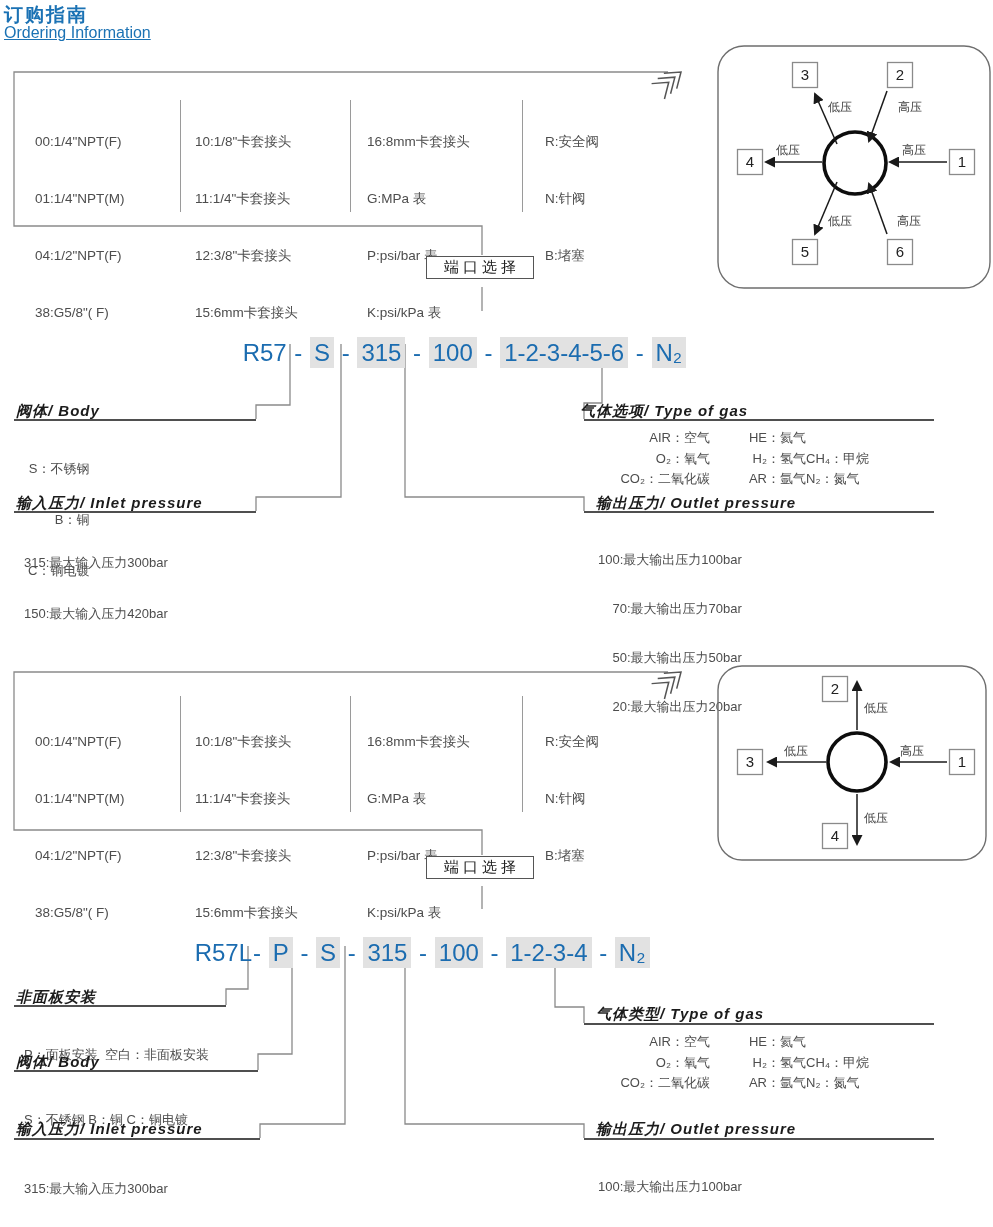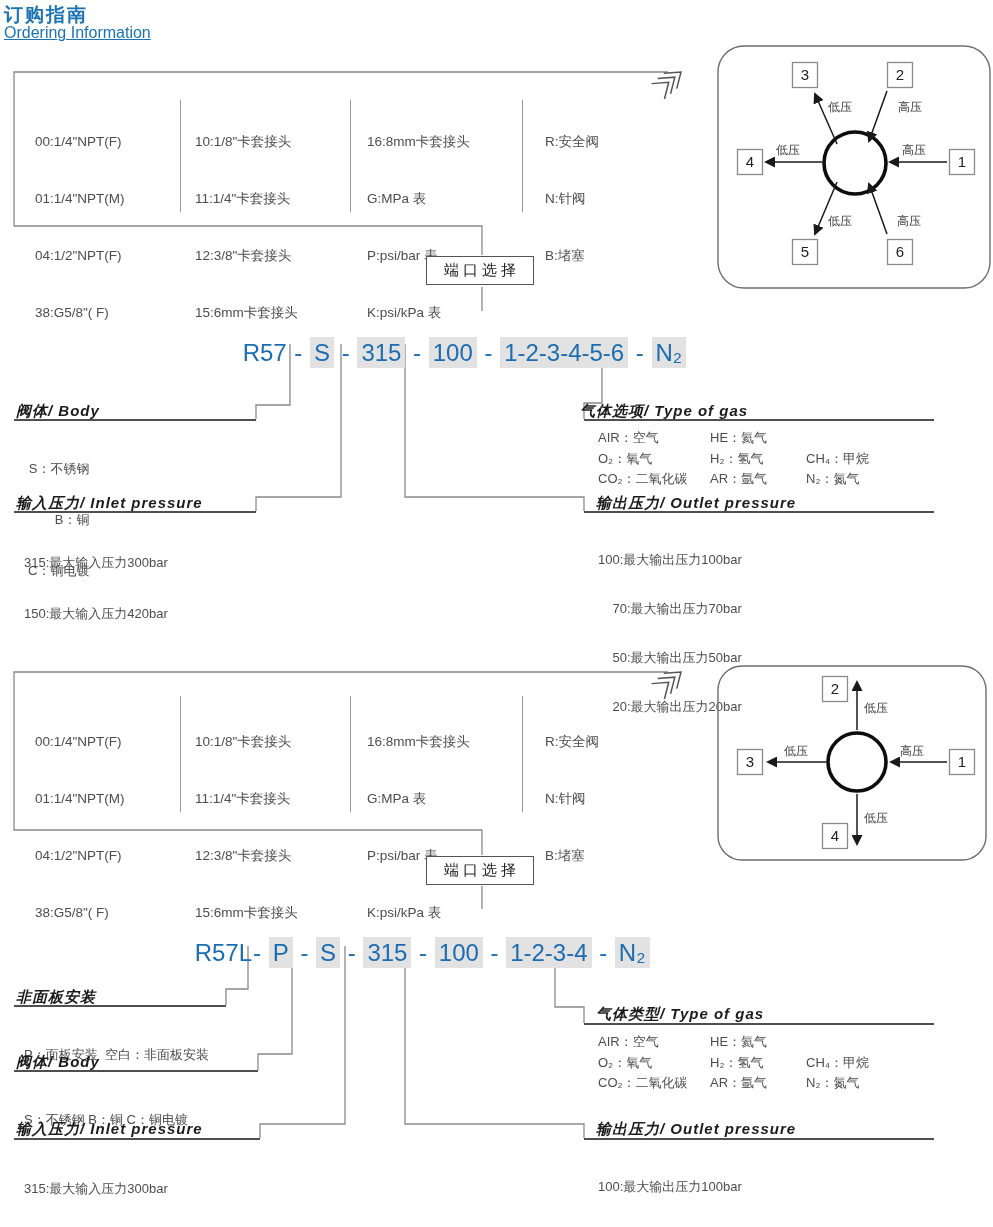--- a/index.html
+++ b/index.html
@@ -5,35 +5,35 @@
   html,body{margin:0;padding:0;background:#fff;}
   .canvas{position:relative;width:993px;height:1227px;background:#fff;overflow:hidden;
           font-family:"Liberation Sans","DejaVu Sans",sans-serif;color:#4d4d4d;}
   .abs{position:absolute;}
   .overlay{position:absolute;left:0;top:0;width:993px;height:1227px;pointer-events:none;}
   .title-zh{position:absolute;left:4px;top:2px;font-size:19px;font-weight:bold;color:#1b72b4;letter-spacing:2px;}
   .title-en{position:absolute;left:4px;top:24px;font-size:16px;color:#1b72b4;text-decoration:underline;}
   .vdiv{position:absolute;width:1px;background:#9a9a9a;}
   .col{position:absolute;font-size:13.5px;color:#4d4d4d;white-space:pre;}
   .col div{height:27px;line-height:27px;}
-  .portbox{position:absolute;width:108px;height:29px;border:1.5px solid #555;background:#fff;
+  .portbox{position:absolute;width:108px;height:23px;border:1.5px solid #555;background:#fff;
            display:flex;align-items:center;justify-content:center;font-size:15px;color:#222;
            letter-spacing:4px;padding-left:4px;box-sizing:border-box;}
   .model{position:absolute;font-size:24px;font-weight:normal;color:#1b6cb0;white-space:pre;}
   .model .hl{background:#e2e2e2;padding:2px 4px;}
   .model .sep{margin:0 1px;}
   .model .seg{}
   .heading{position:absolute;font-size:15px;font-weight:bold;color:#1b1b1b;letter-spacing:1px;white-space:pre;font-style:italic;}
   .rule{position:absolute;height:2px;background:#4f4f4f;}
   .items{position:absolute;font-size:13px;color:#4d4d4d;white-space:pre;text-align:right;}
   .items div{height:21px;line-height:21px;}
   .items.tight div{height:19px;line-height:19px;}
   .gasgrid{position:absolute;font-size:13px;color:#4d4d4d;}
   .gasrow{display:flex;height:20.5px;line-height:20.5px;}
-  .gasrow span{display:block;white-space:pre;}
+  .gasrow span{display:block;white-space:pre;text-align:right;}
   .gc0{width:112px;} .gc1{width:96px;}
   svg text{font-family:"Liberation Sans","DejaVu Sans",sans-serif;}
 </style>
 </head>
 <body>
 
 <div class="canvas">
 
   <svg class="overlay" viewBox="0 0 993 1227">
     <g stroke="#8a8a8a" stroke-width="1.3" fill="none">

